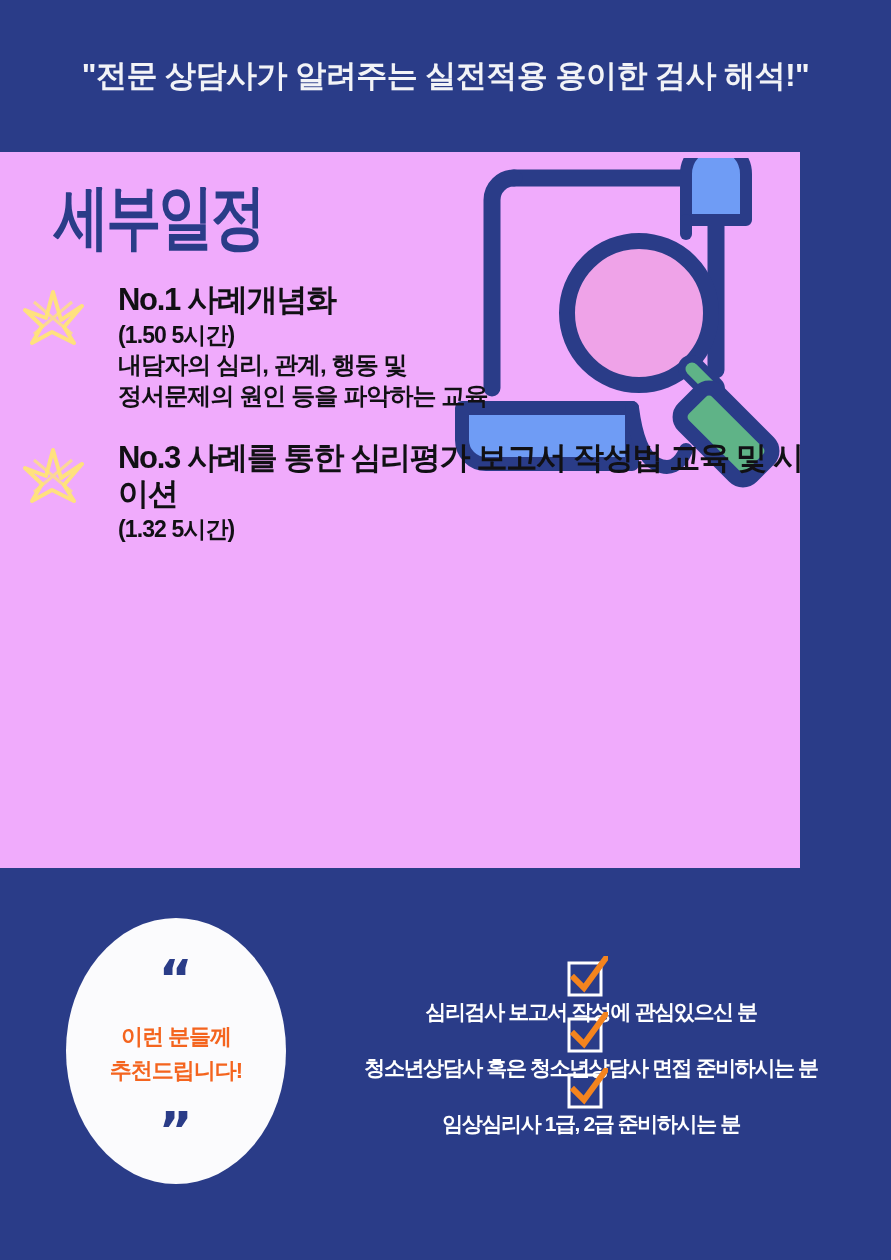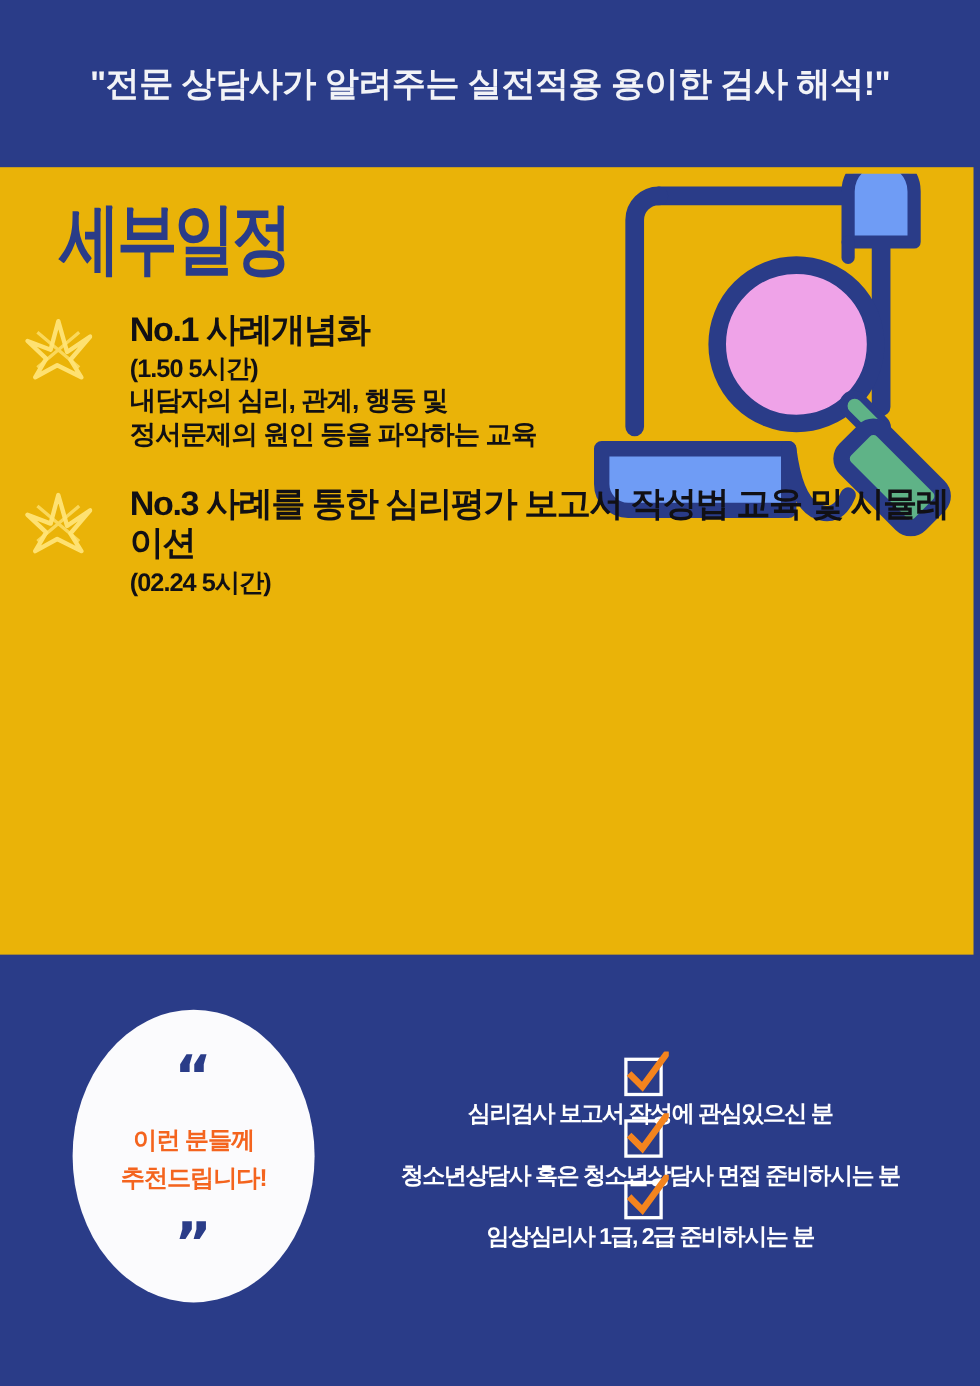--- a/index.html
+++ b/index.html
@@ -36,23 +36,23 @@
     font-size: 31px;
     font-weight: 700;
     letter-spacing: -0.5px;
     white-space: nowrap;
   }
 
   
   .orange-panel {
     position: absolute;
     left: 0; top: 152px;
-    width: 885px;
+    width: 800px;
     height: 716px;
-    background: #eab308;
+    background: #f0abfc;
     overflow: hidden;
   }
 
   .section-title {
     position: absolute;
     left: 54px;
     top: 18px;
     color: #2a3c88;
     font-size: 58px;
     font-weight: 900;
@@ -247,21 +247,21 @@
 
       <div class="sched-item">
         <div class="star-icon">
           <svg viewBox="0 0 62 62" width="62" height="62">
             <path d="M31 6 L39 34 L60 20 L42 41 L52 57 L30 46 L10 57 L20 40 L3 24 L24 32 Z" fill="none" stroke="#ffe477" stroke-width="4" stroke-linejoin="round" opacity="0.95"></path>
             <path d="M12 16 L50 48 M50 16 L12 48" fill="none" stroke="#ffe477" stroke-width="3" opacity="0.75"></path>
           </svg>
         </div>
         <div class="sched-text">
           <div class="sched-head wrap">No.3 사례를 통한 심리평가 보고서 작성법 교육 및 시뮬레이션</div>
-          <div class="sched-when">(02.24 5시간)</div>
+          <div class="sched-when">(1.32 5시간)</div>
         </div>
       </div>
 
     </div>
   </div>
 
   <div class="bottom-section">
 
     <div class="badge-circle">
       <div class="quote-mark quote-open">“</div>

